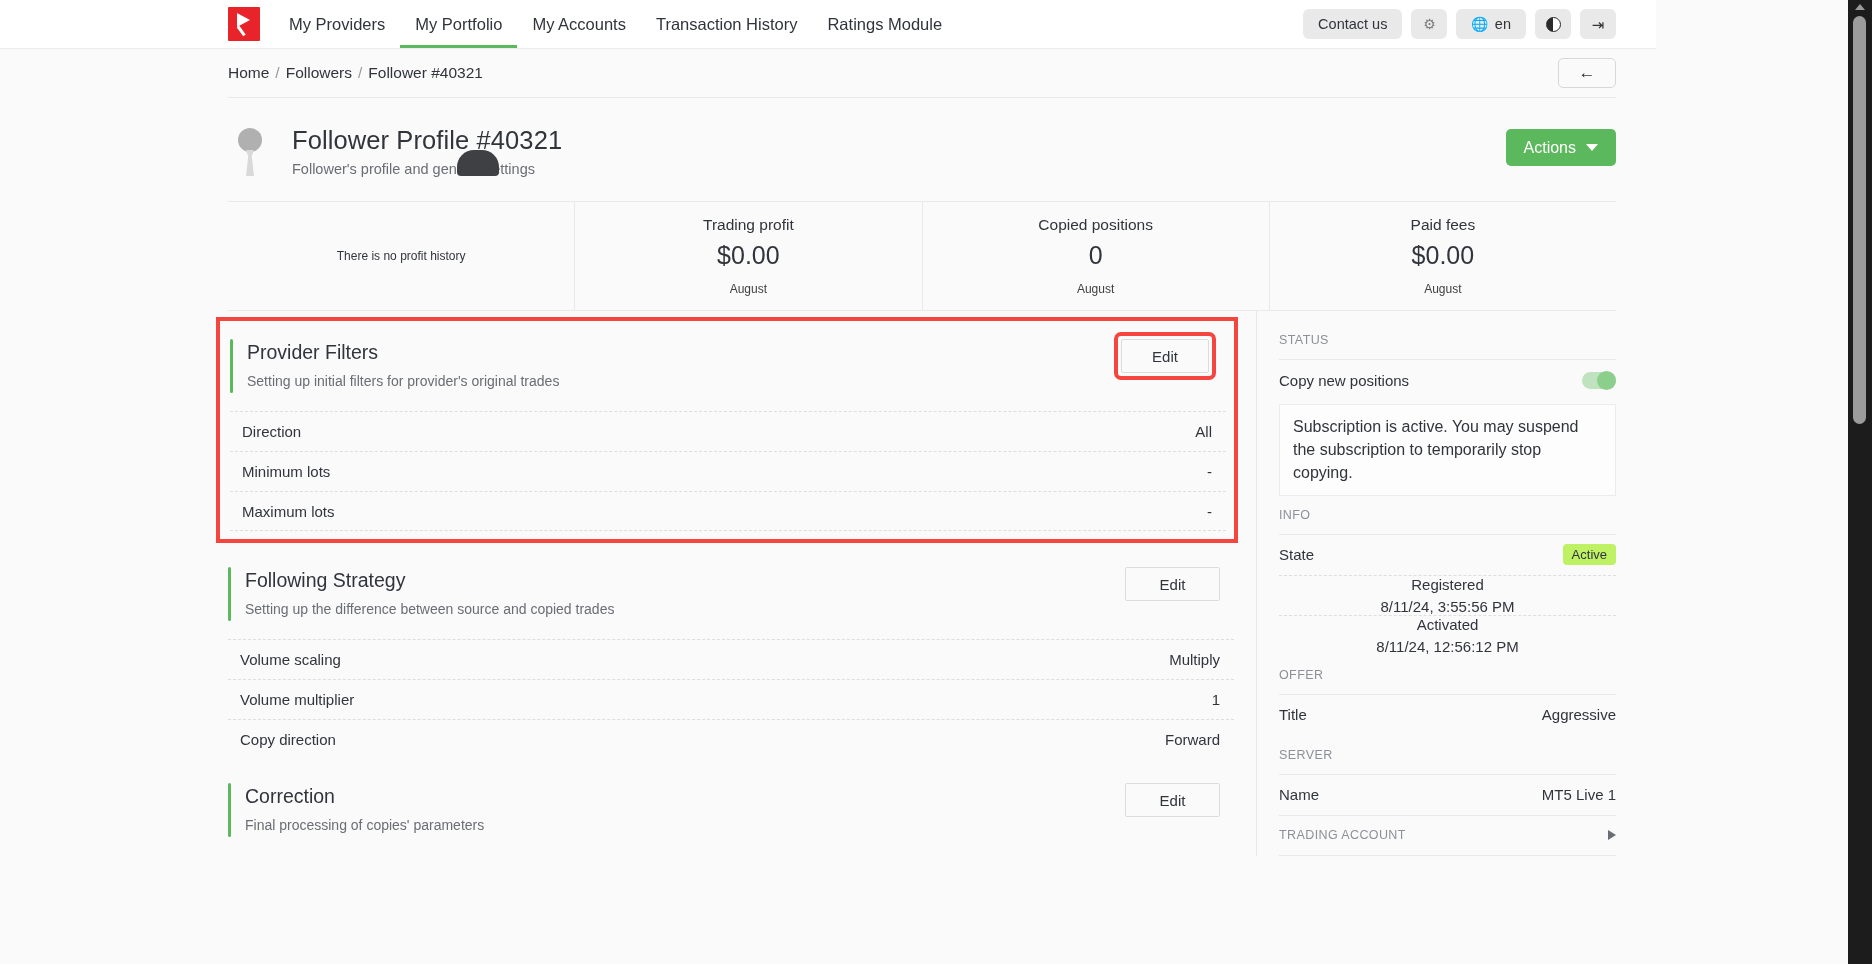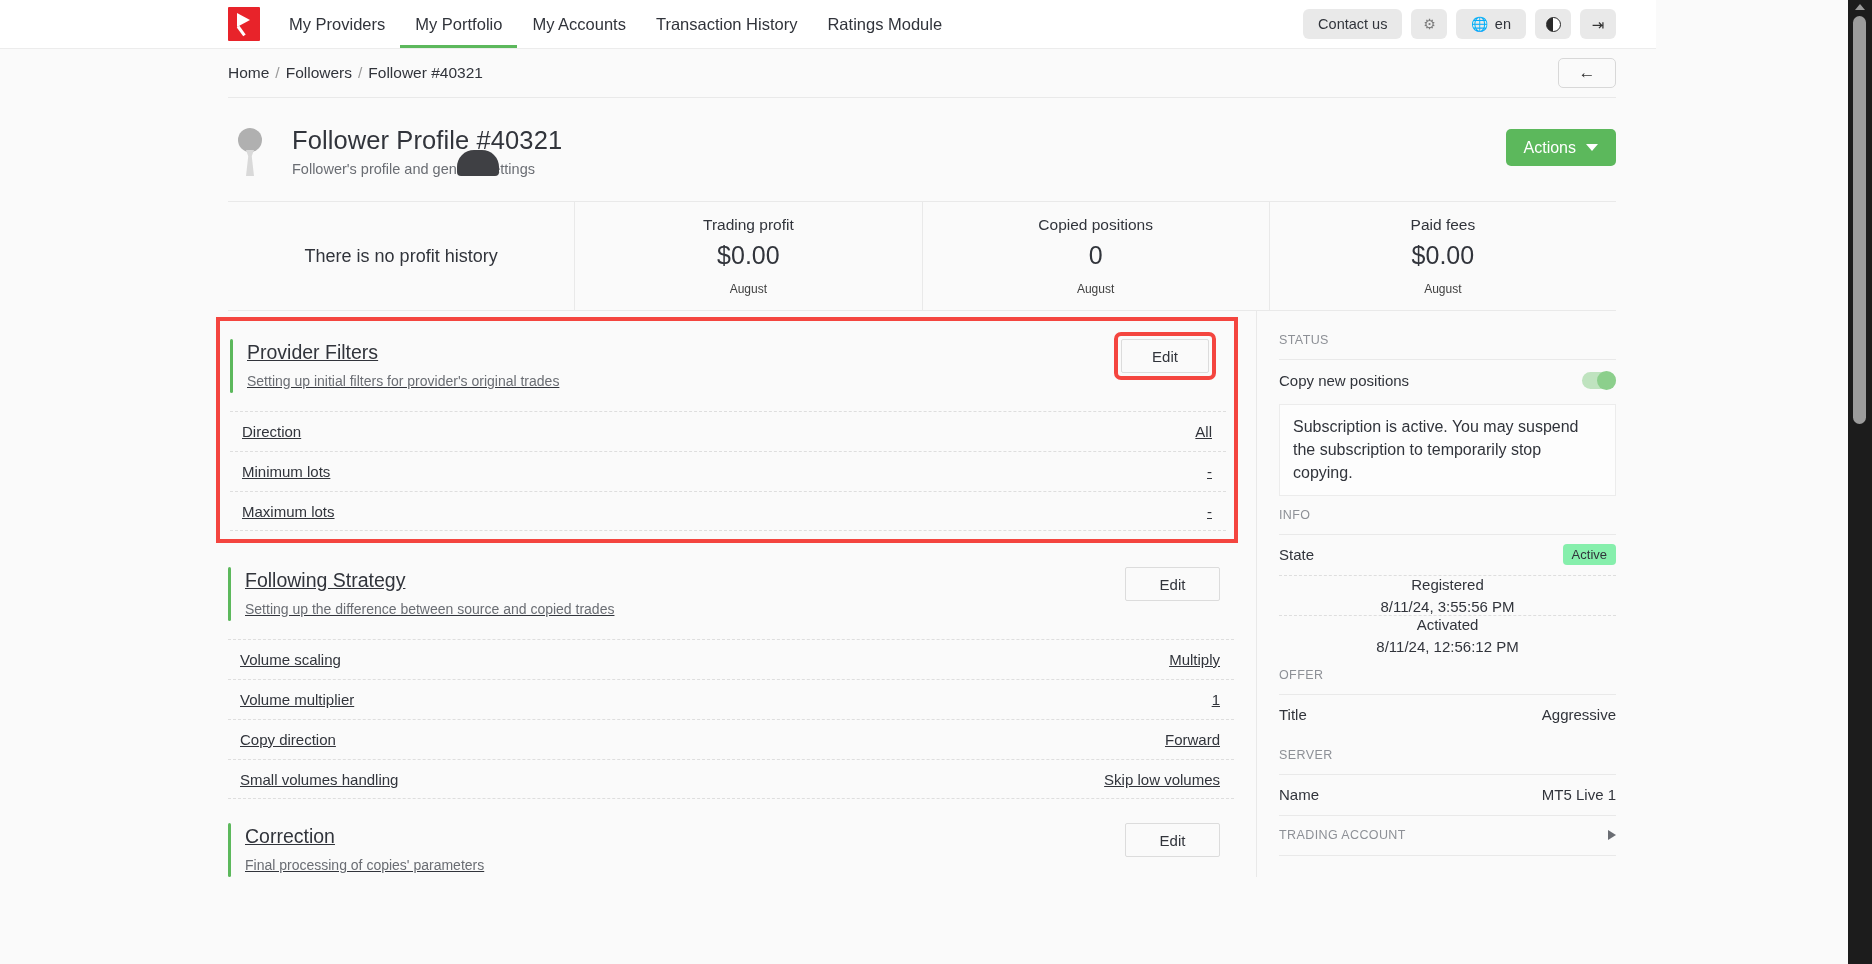--- a/index.html
+++ b/index.html
@@ -185,41 +185,41 @@
     height: 110px;
   }
   .statcell {
     flex: 1;
     display: flex; flex-direction: column;
     align-items: center; justify-content: center;
     border-left: 1px solid #e9e9e9;
     padding: 0 10px;
   }
   .statcell:first-child { border-left: none; }
-  .stat-empty { font-size: 18px; color: #31343b; }
+  .stat-empty { font-size: 12px; color: #31343b; }
   .stat-label { font-size: 15.5px; color: #31343b; }
   .stat-value { font-size: 25px; color: #31343b; margin-top: 7px; font-weight: 400; }
   .stat-period { font-size: 12px; color: #404040; margin-top: 12px; }
 
   
   .body {
     display: flex;
     margin: 0 40px 0 228px;
   }
   .maincol { flex: 1 1 auto; padding-right: 0; }
   .sidecol {
     width: 360px;
     flex: 0 0 360px;
     border-left: 1px solid #e9e9e9;
     padding: 22px 0 0 22px;
     margin-left: 22px;
   }
 
   
-  .section { padding: 24px 0 0 0; text-decoration: underline; }
+  .section { padding: 24px 0 0 0; }
   .sec-head {
     display: flex; align-items: flex-start;
     padding: 0 14px 0 0;
   }
   .sec-accent {
     width: 3px; background: #5cb85c;
     align-self: stretch;
     margin-right: 14px;
     border-radius: 2px;
     flex: 0 0 3px;
@@ -306,21 +306,21 @@
   .notebox {
     border: 1px solid #ececec;
     background: #fdfdfd;
     font-size: 16px;
     color: #31343b;
     line-height: 1.45;
     padding: 10px 13px;
     margin: 4px 0 12px 0;
   }
   .badge {
-    background: #86efac;
+    background: #bef264;
     color: #31343b;
     border-radius: 4px;
     font-size: 13px;
     padding: 3px 9px;
   }
   .side-group-title.spaced { padding-top: 13px; }
   .chev-r {
     width: 0; height: 0;
     border-top: 5px solid transparent;
     border-bottom: 5px solid transparent;
@@ -496,24 +496,20 @@
             <span class="v">Multiply</span>
           </div>
           <div class="kvrow">
             <span class="k">Volume multiplier</span>
             <span class="v">1</span>
           </div>
           <div class="kvrow">
             <span class="k">Copy direction</span>
             <span class="v">Forward</span>
           </div>
-          <div class="kvrow last">
-            <span class="k">Small volumes handling</span>
-            <span class="v">Skip low volumes</span>
-          </div>
         </div>
       </div>
 
       <div class="section">
         <div class="sec-head">
           <div class="sec-accent"></div>
           <div class="sec-titles">
             <div class="sec-title">Correction</div>
             <div class="sec-sub">Final processing of copies' parameters</div>
           </div>

